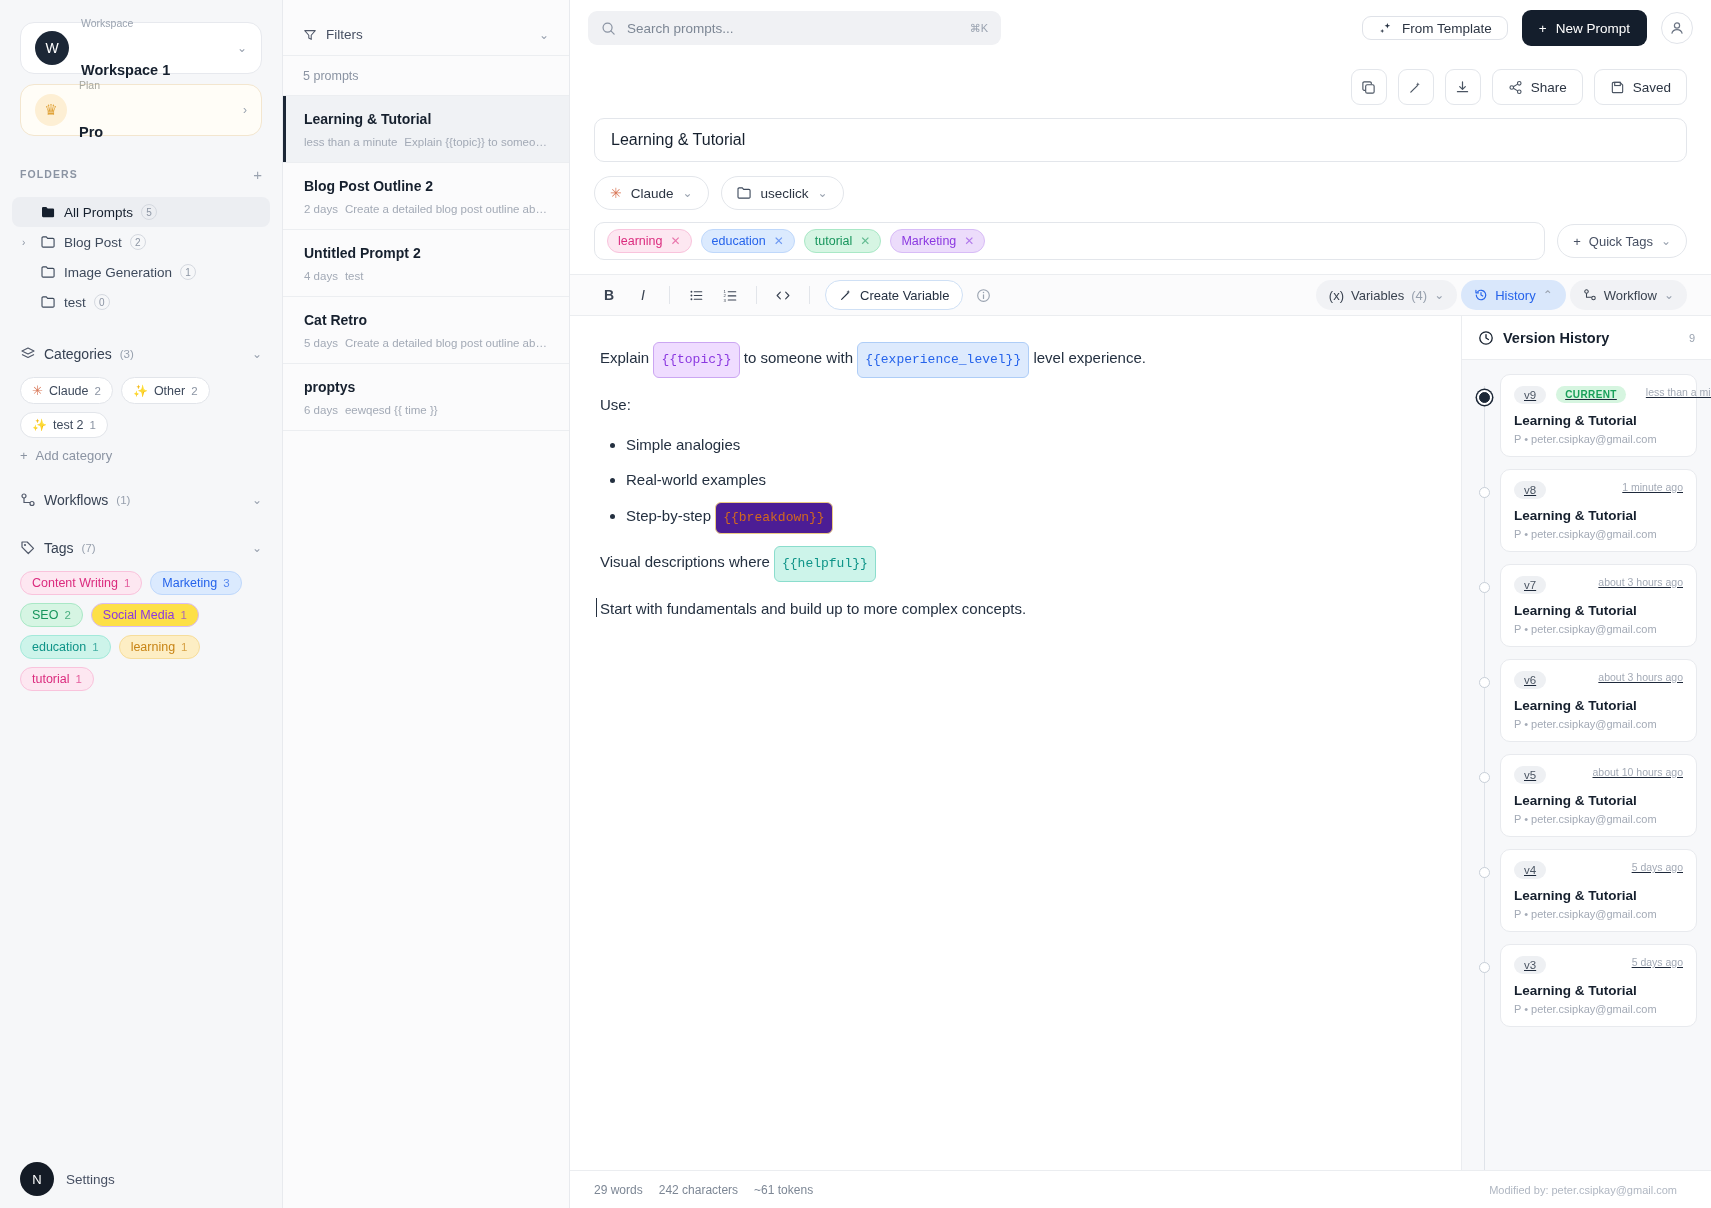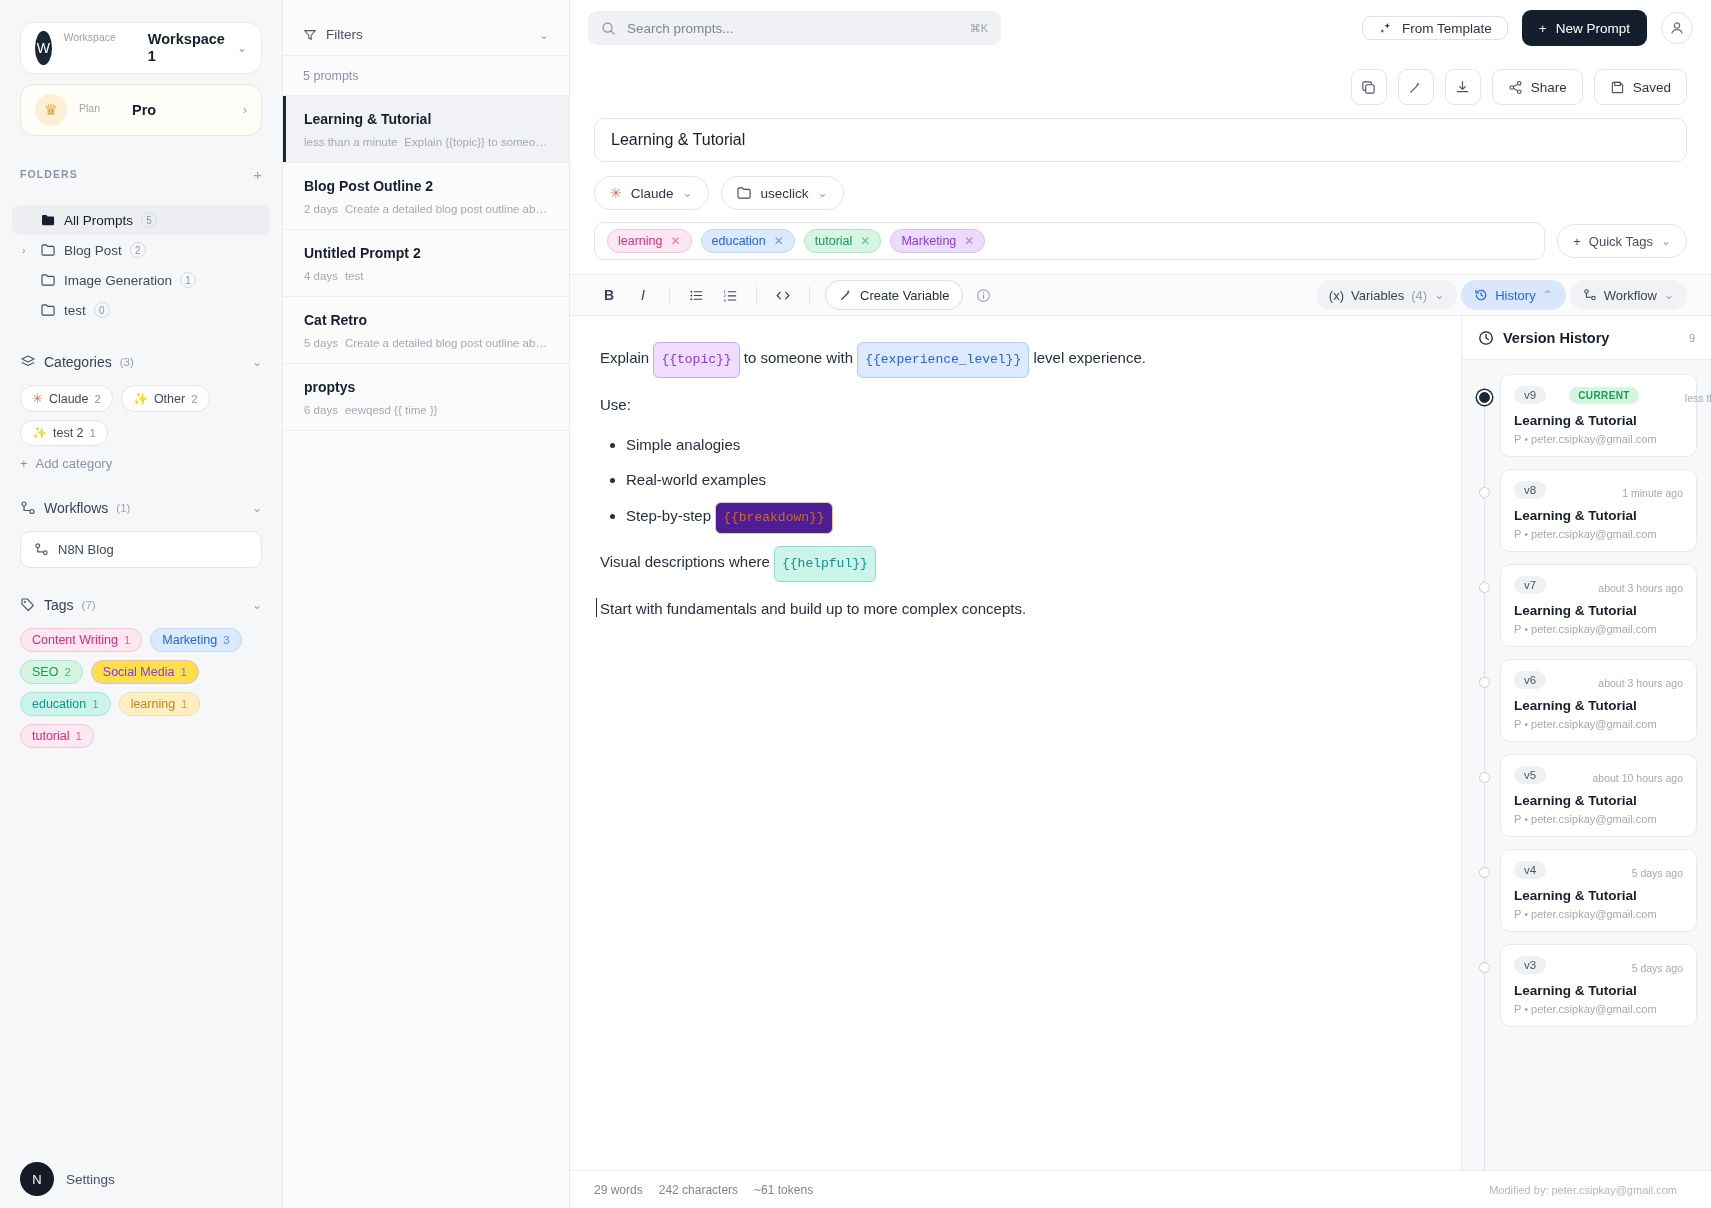--- a/index.html
+++ b/index.html
@@ -24,21 +24,21 @@
     margin: 22px 20px 0 20px;
     background: #fff; border: 1px solid #e7e9ee; border-radius: 14px;
     height: 52px; display: flex; align-items: center; padding: 0 14px; gap: 12px;
   }
   .ws-avatar {
     width: 34px; height: 34px; border-radius: 50%;
     background: #1c2736; color: #fff;
     display: flex; align-items: center; justify-content: center;
     font-size: 14px; font-weight: 400;
   }
-  .ws-texts { flex: 1; display: flex; flex-direction: row; justify-content: flex-start; gap: 32px; }
+  .ws-texts { flex: 1; display: flex; flex-direction: column; justify-content: flex-end; gap: 32px; }
   .ws-label { font-size: 10.5px; color: #9aa3b0; line-height: 13px; }
   .ws-name { font-size: 14.5px; font-weight: 700; color: #16202e; line-height: 17px; }
   .chev { color: #9aa3b0; font-size: 12px; }
 
   .plan-card {
     margin: 10px 20px 0 20px;
     background: #fffdf7; border: 1px solid #f3e6cf; border-radius: 14px;
     height: 52px; display: flex; align-items: center; padding: 0 14px; gap: 12px;
   }
   .plan-icon {
@@ -279,21 +279,21 @@
   .vrow { position: relative; padding: 0 14px 0 38px; margin-bottom: 12px; }
   .dot {
     position: absolute; left: 17px; top: 18px; width: 11px; height: 11px;
     border-radius: 50%; background: #fff; border: 1.5px solid #c8cfd8;
   }
   .dot.cur { background: #1c2736; border-color: #1c2736; box-shadow: 0 0 0 2px #fff, 0 0 0 3.5px #1c2736; }
   .vcard {
     background: #fff; border: 1px solid #e8eaee; border-radius: 10px; padding: 11px 13px;
     cursor: pointer;
   }
-  .vtop { display: flex; align-items: flex-end; gap: 23px; }
+  .vtop { display: flex; align-items: flex-start; gap: 10px; text-decoration: underline; }
   .vbadge {
     background: #eef0f3; color: #4b5563; border-radius: 999px; padding: 3px 10px;
     font-size: 11.5px;
   }
   .curbadge {
     background: #d6f5e0; color: #19a05a; border-radius: 999px; padding: 3px 9px;
     font-size: 10px; font-weight: 700; letter-spacing: .4px;
   }
   .vspace { flex: 1; }
   .vtime { font-size: 10.5px; color: #a3aab6; white-space: nowrap; }
@@ -332,21 +332,21 @@
         <div class="plan-name">Pro</div>
       </div>
       <span class="chev">›</span>
     </div>
 
     <div class="sec-head">
       <span class="sec-title-sm">FOLDERS</span>
       <span class="plus-btn">+</span>
     </div>
 
-    <div style="margin-top:21px">
+    <div style="margin-top:13px">
       <div class="folder-row active">
         <span class="twisty"></span>
         <span>
           <svg width="15" height="13" viewBox="0 0 16 14">
               <path d="M1 2.2A1.2 1.2 0 0 1 2.2 1h3.4l1.5 1.6h5.7A1.2 1.2 0 0 1 14 3.8v7.4A1.2 1.2 0 0 1 12.8 12H2.2A1.2 1.2 0 0 1 1 10.8z" fill="#16202e"></path>
             </svg>
         </span>
         <span class="fname">All Prompts</span>
         <span class="cnt">5</span>
       </div>
@@ -428,30 +428,20 @@
             <circle cx="12" cy="11.5" r="2" fill="none" stroke="#51596a" stroke-width="1.2"></circle>
             <path d="M4 6v4.5h6" fill="none" stroke="#51596a" stroke-width="1.2"></path>
           </svg>
       </span>
       <span class="t">Workflows</span>
       <span class="n">(1)</span>
       <span class="sp"></span>
       <span class="chev">⌄</span>
     </div>
 
-    <div class="wf-box">
-      <span>
-        <svg width="15" height="15" viewBox="0 0 16 16">
-            <circle cx="4" cy="4" r="2" fill="none" stroke="#51596a" stroke-width="1.2"></circle>
-            <circle cx="12" cy="11.5" r="2" fill="none" stroke="#51596a" stroke-width="1.2"></circle>
-            <path d="M4 6v4.5h6" fill="none" stroke="#51596a" stroke-width="1.2"></path>
-          </svg>
-      </span>
-      <span>N8N Blog</span>
-    </div>
 
     <div class="sec-head2">
       <span>
         <svg width="16" height="16" viewBox="0 0 16 16">
             <path d="M2 2h5.2l6.3 6.3-5.2 5.2L2 7.2z" fill="none" stroke="#51596a" stroke-width="1.2" stroke-linejoin="round"></path>
             <circle cx="5" cy="5" r="1.1" fill="#51596a"></circle>
           </svg>
       </span>
       <span class="t">Tags</span>
       <span class="n">(7)</span>

